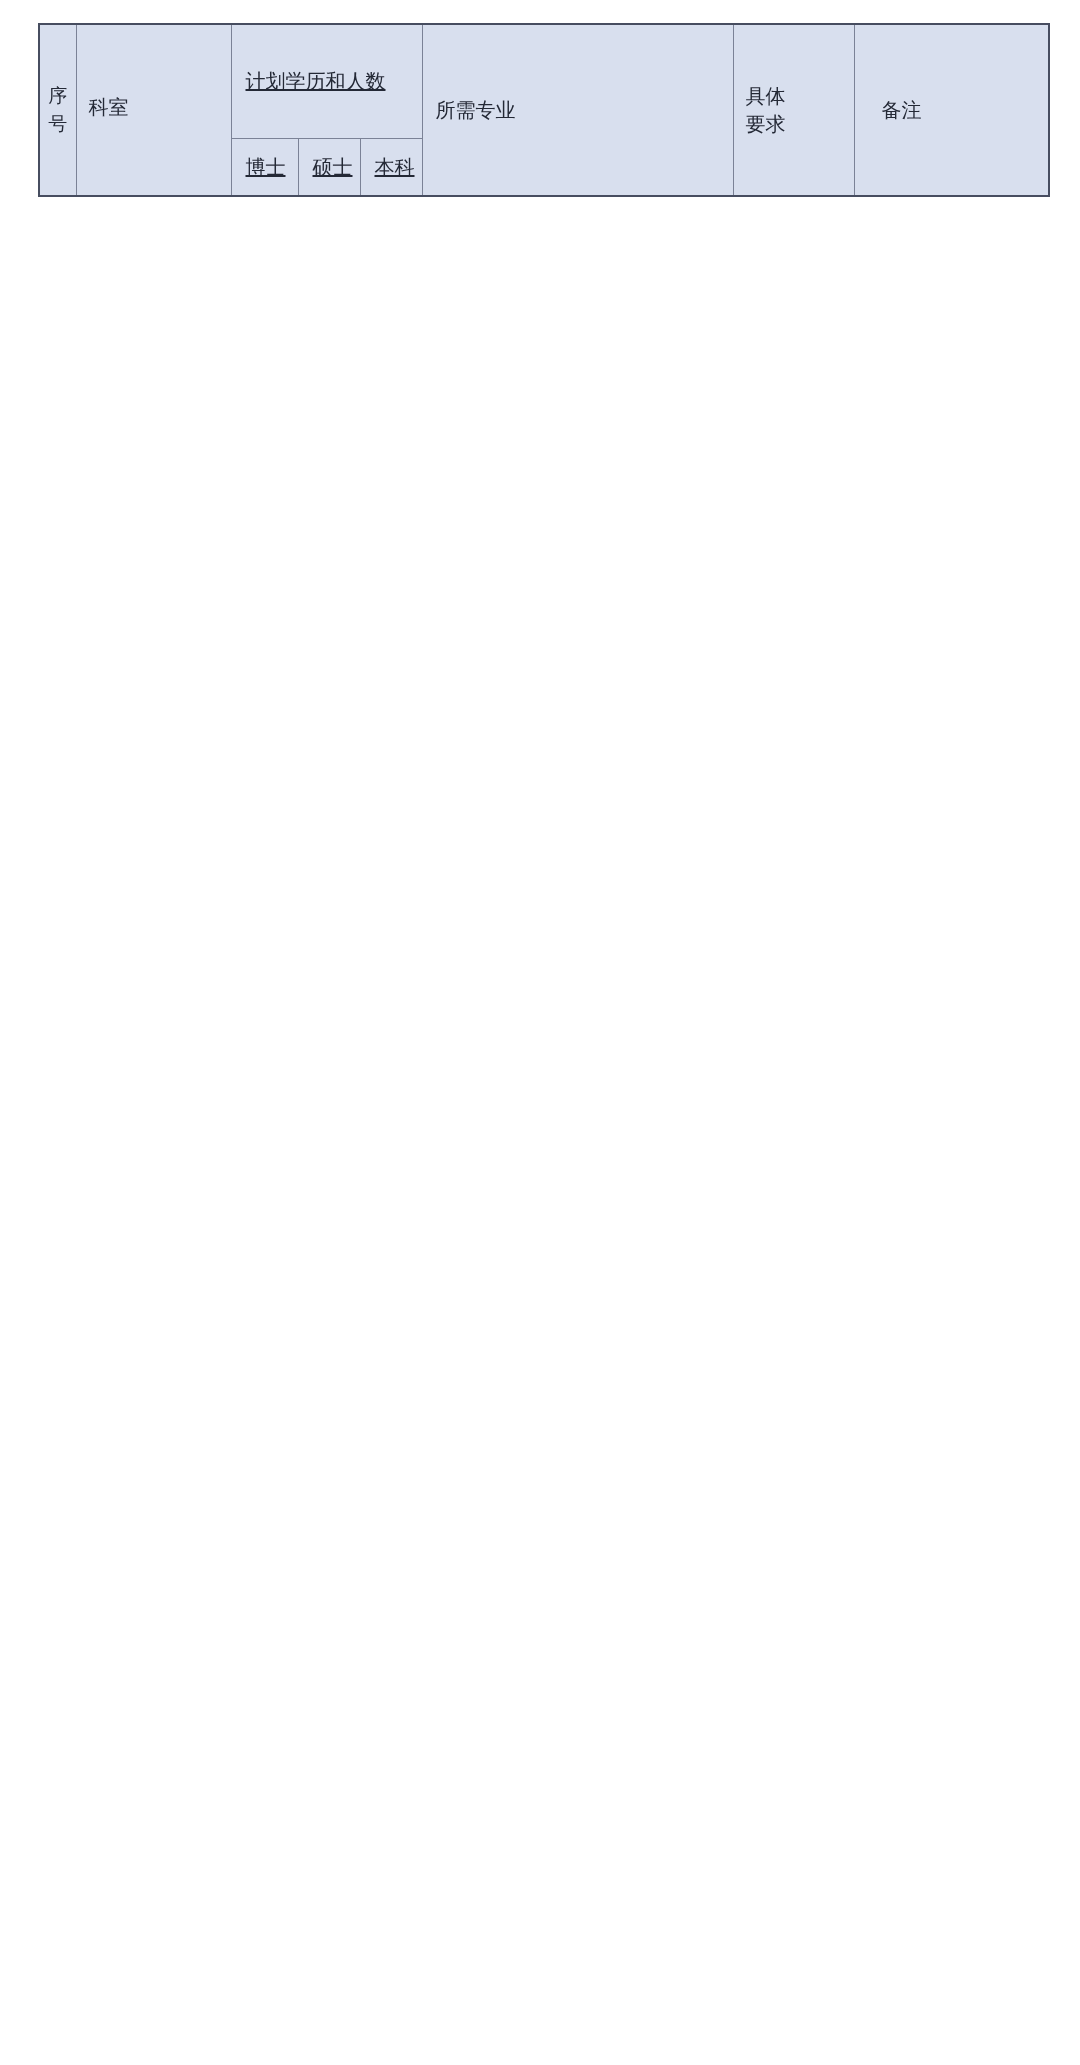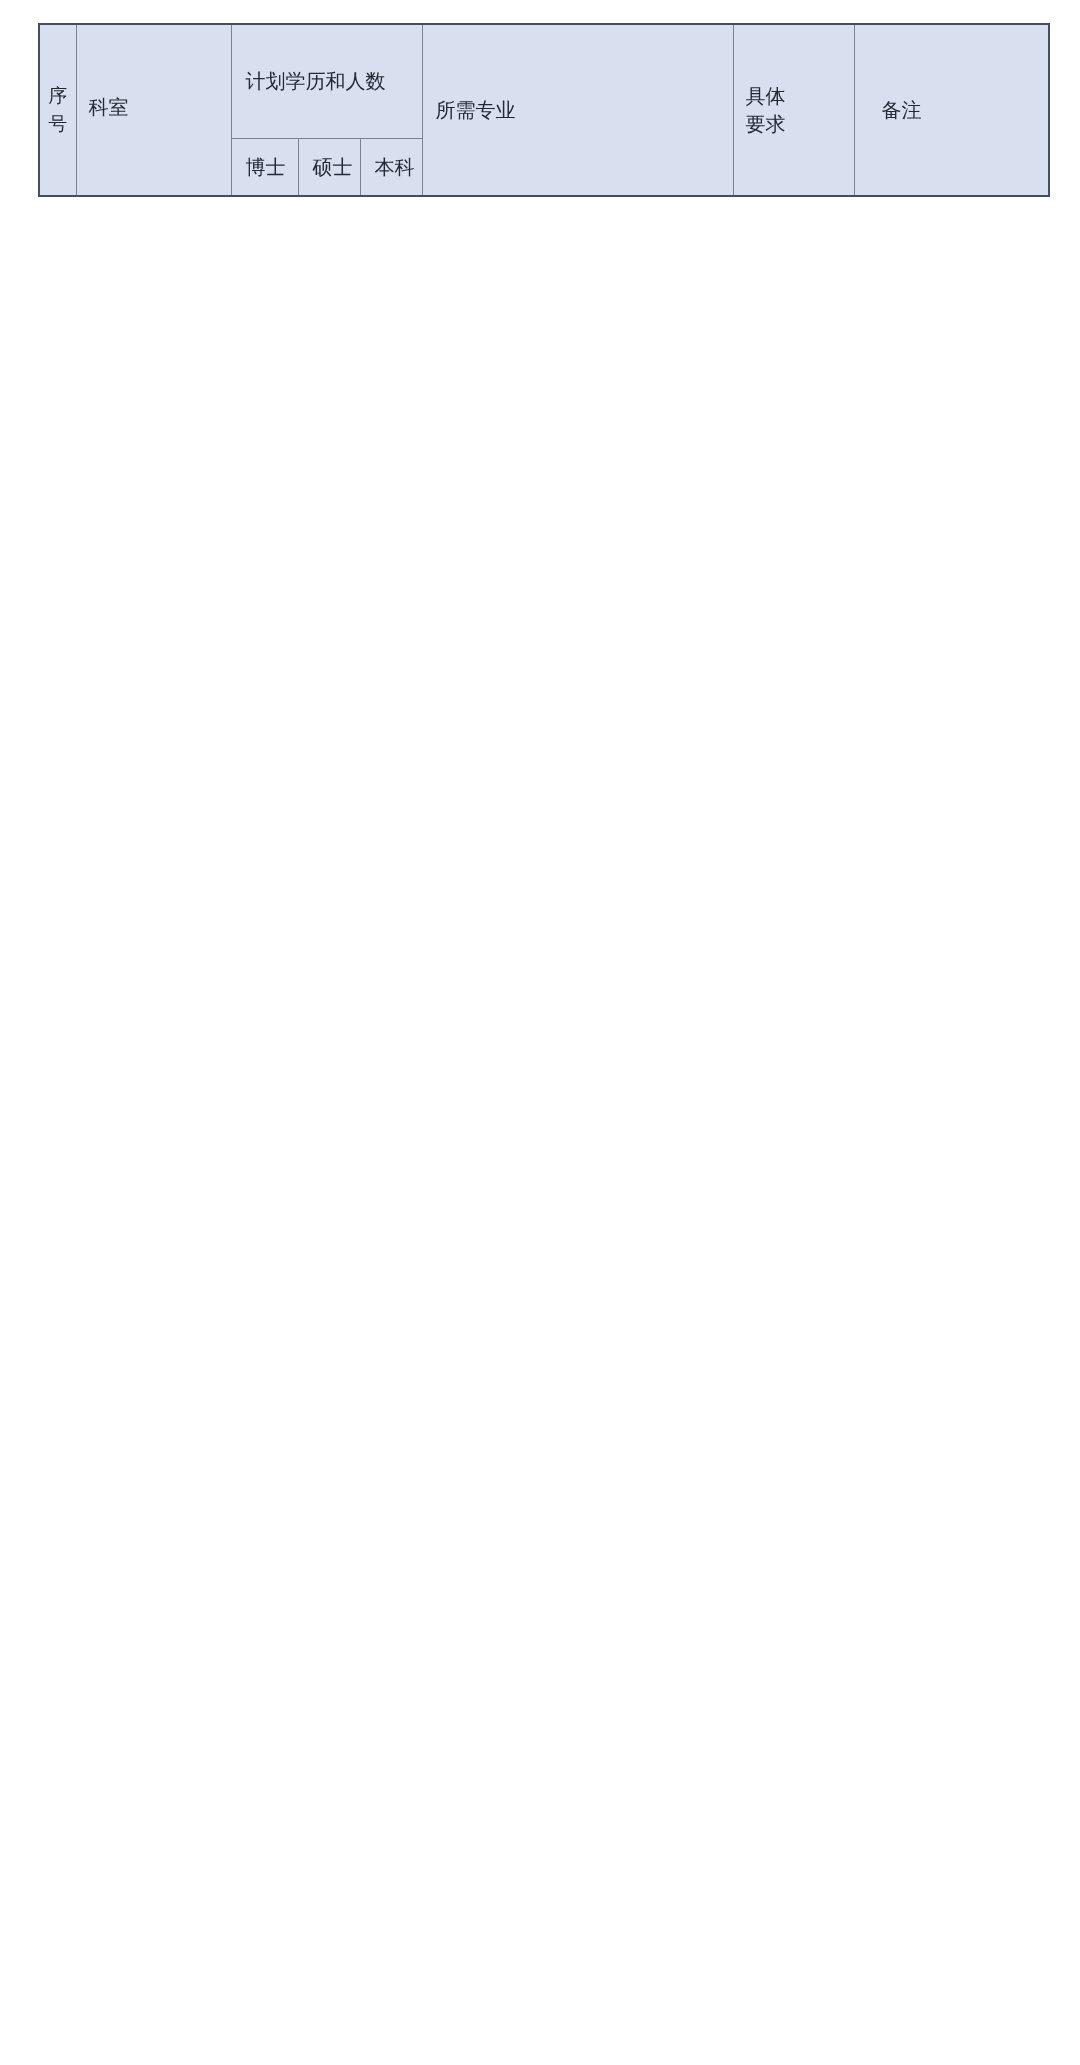--- a/index.html
+++ b/index.html
@@ -15,21 +15,21 @@
   .tablewrap{position:absolute;left:38px;top:23px;width:1010px;}
   table{border-collapse:collapse;table-layout:fixed;width:1010px;background:var(--cell);}
   table{border:2px solid var(--dark);}
   .section-gap{height:5px;background:var(--bg);}
   td,th{border:1px solid var(--line);font-weight:normal;font-size:20px;line-height:28px;
         vertical-align:middle;text-align:left;color:var(--ink);padding:1px 8px 1px 13px;
         word-break:break-all;overflow:hidden;}
   .c-no,.h-no{text-align:center;padding:1px 2px;font-size:19px;}
   .h-no,.h-req{white-space:pre-line;}
   .c-dept,.h-dept{padding:1px 6px 8px 12px;}
-  .c-edu,.h-edu,.h-plan{padding:1px 4px 1px 14px;}
+  .c-edu,.h-edu,.h-plan{padding:1px 4px 1px 14px;text-decoration:underline;}
   .c-major,.h-major{padding:1px 10px 1px 13px;}
   .c-req,.h-req{padding:1px 6px 1px 12px;}
   .c-note,.h-note{padding:1px 6px 1px 27px;}
 </style>
 </head>
 <body>
 
 <div class="page">
   <div class="tablewrap">
 

